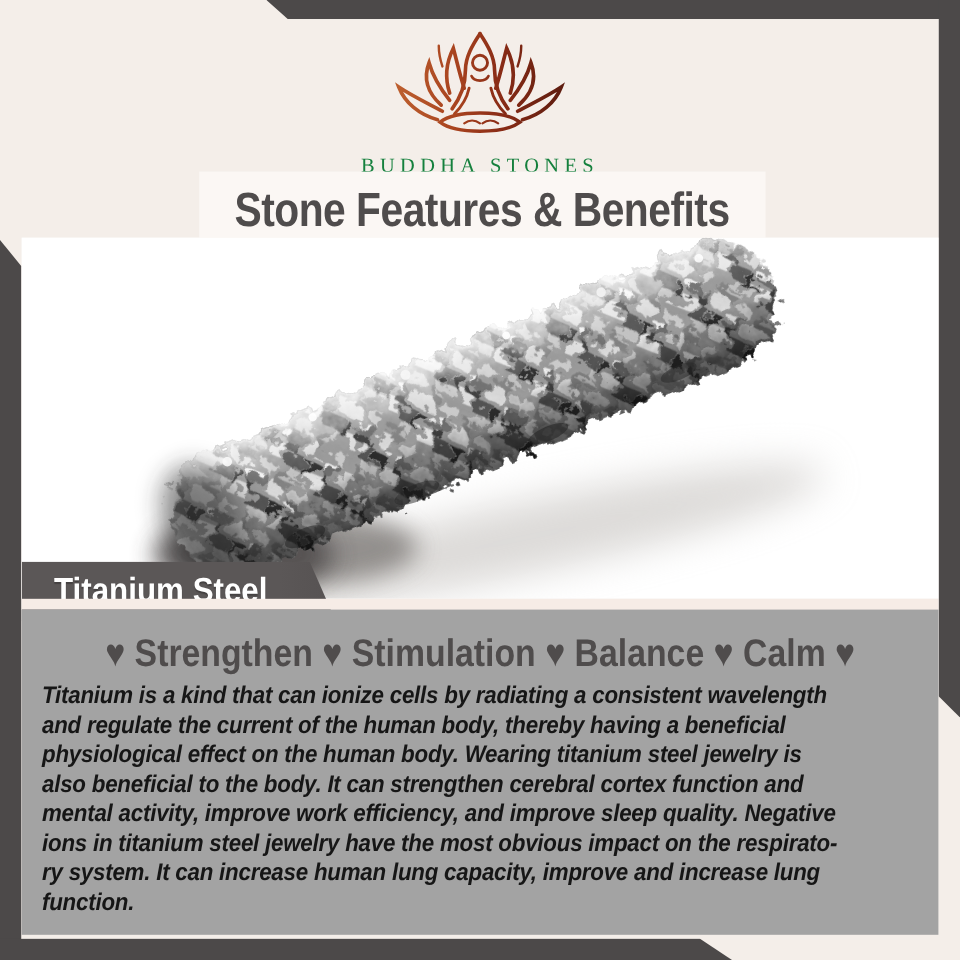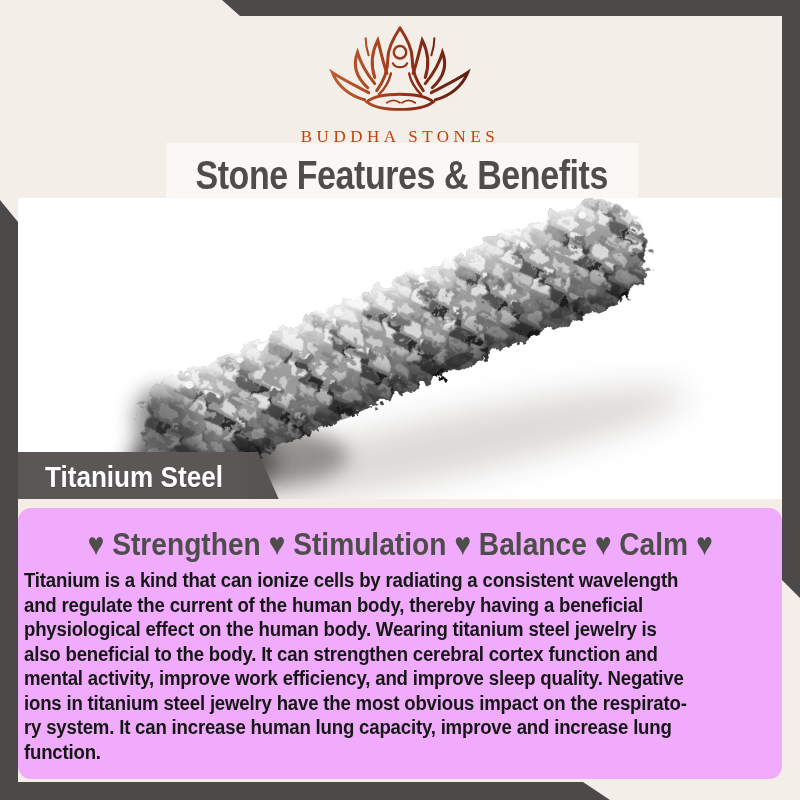--- a/index.html
+++ b/index.html
@@ -13,51 +13,51 @@
   .frame-right{left:782px;top:0;width:18px;height:598px;
     clip-path:polygon(0 0,18px 0,18px 598px,0 580px);}
   .frame-left{left:0;top:200px;width:18px;height:600px;
     clip-path:polygon(0 0,18px 22px,18px 600px,0 600px);}
   .frame-bottom{left:0;top:782px;width:800px;height:18px;
     clip-path:polygon(0 0,583px 0,610px 18px,0 18px);}
 
   
   .logo-wrap{position:absolute;left:0;top:25px;width:800px;text-align:center;}
   .brand{margin-top:2px;font-family:"Liberation Serif",serif;font-size:17px;
-         letter-spacing:4.5px;color:#c2410c;font-weight:500;}
+         letter-spacing:4.5px;color:#15803d;font-weight:500;}
 
   
   .title-band{position:absolute;left:166px;top:143px;width:472px;height:55px;
               background:#fbf7f4;display:flex;align-items:flex-end;justify-content:center;}
   .title-band .title{font-size:40px;font-weight:bold;color:#4f4c4c;white-space:nowrap;
               transform:scaleX(.85);transform-origin:center;letter-spacing:-.5px;}
 
   
   .photo-panel{position:absolute;left:18px;top:198px;width:764px;height:301px;
                background:#ffffff;overflow:hidden;}
   .photo-svg{position:absolute;left:0;top:0;}
 
-  .product-label{position:absolute;left:18px;top:452px;width:262px;height:50px;
+  .product-label{position:absolute;left:18px;top:468px;width:262px;height:50px;
       background:linear-gradient(90deg,#5b5757 0 82%,#565252 100%);
       clip-path:polygon(0 0,240px 0,262px 50px,0 50px);
       display:flex;align-items:center;}
   .product-label span{color:#fff;font-size:29px;font-weight:bold;white-space:nowrap;
       padding-left:30px;transform:scaleX(.9);transform-origin:left center;
       text-shadow:0 1px 1px rgba(0,0,0,.25);}
 
   .divider-strip{position:absolute;left:18px;top:499px;width:764px;height:9px;
       background:#f6ece6;}
 
   
   .text-panel{position:absolute;left:18px;top:508px;width:764px;height:271px;
-      background:#f0abfc;border-radius:13px;}
+      background:#a3a3a3;}
   .heartline{position:absolute;left:0;top:18px;width:764px;text-align:center;}
   .heartline span{display:inline-block;font-size:32px;font-weight:bold;color:#4f4c4c;
       white-space:nowrap;transform:scaleX(.88);transform-origin:center;}
-  .body-lines{position:absolute;left:6px;top:60px;width:740px;}
+  .body-lines{position:absolute;left:17px;top:60px;width:740px;font-style:italic;}
   .body-lines .line{font-size:20px;line-height:24.5px;font-weight:bold;color:#161616;
       white-space:nowrap;transform:scaleX(.93);transform-origin:left center;
       letter-spacing:-.2px;}
 </style>
 </head>
 <body>
 
 <div class="frame frame-top"></div>
 <div class="frame frame-right"></div>
 <div class="frame frame-left"></div>

